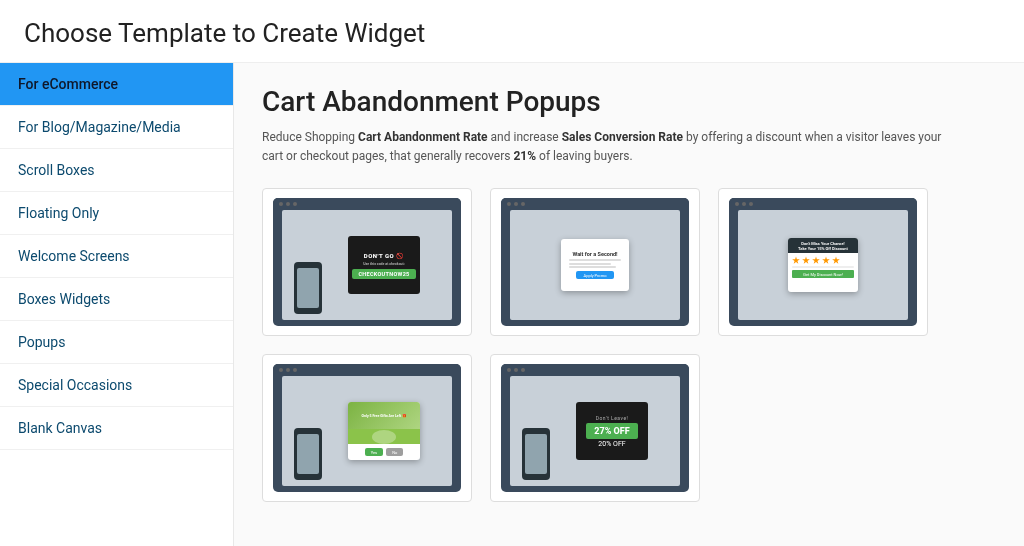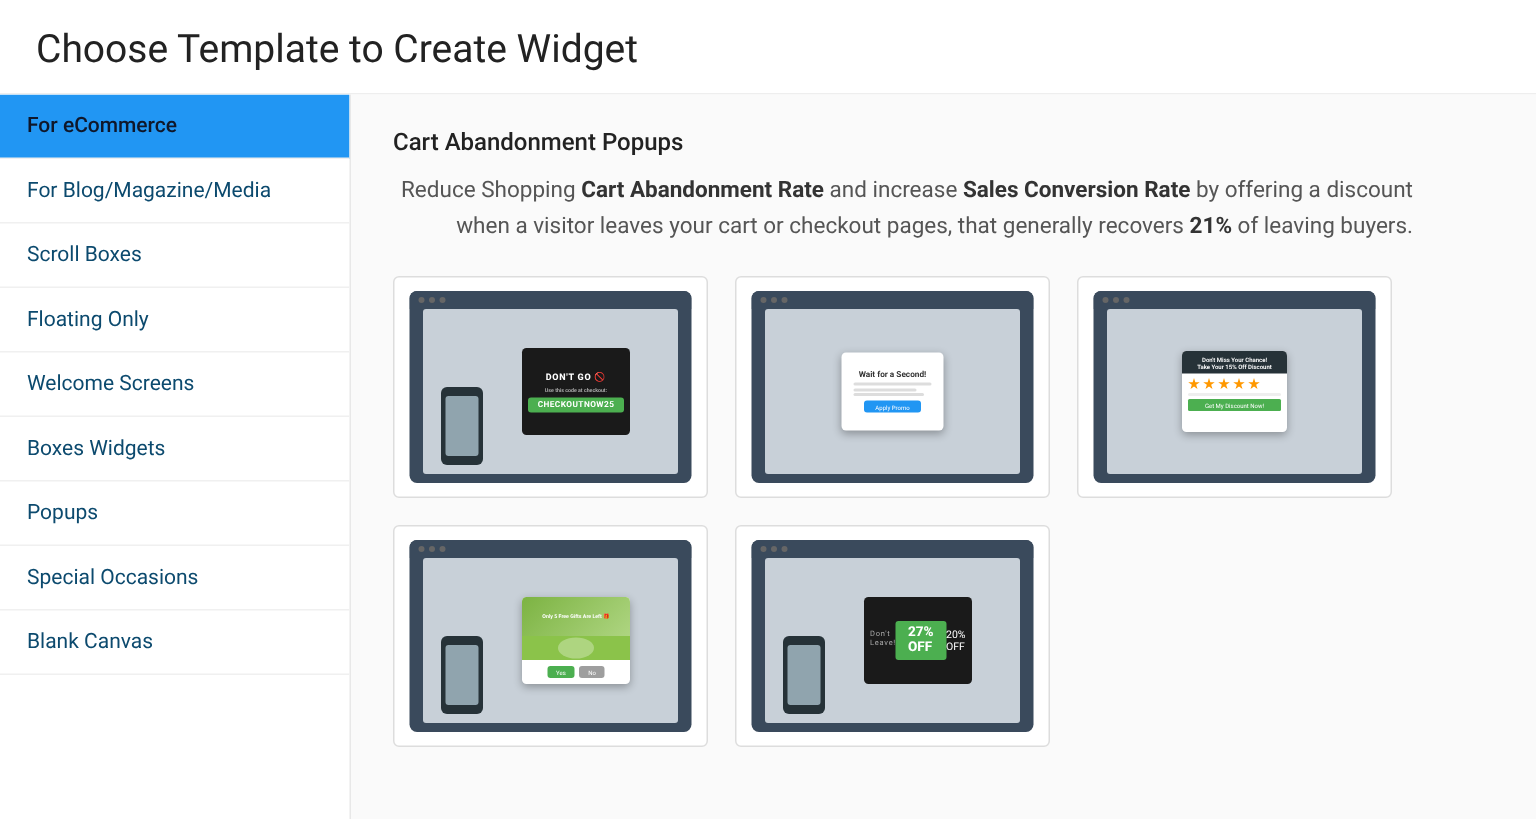--- a/index.html
+++ b/index.html
@@ -41,32 +41,31 @@
       color: #0f172a;
       font-weight: 500;
     }
     .content-area {
       flex: 1;
       padding: 22px 28px;
       overflow-y: auto;
       background: #fafafa;
     }
     .section-title {
-      font-size: 16px;
+      font-size: 28px;
       font-weight: 500;
       color: #222;
       margin-bottom: 10px;
     }
     .section-desc {
-      font-size: 15px;
+      font-size: 12px;
       color: #555;
       line-height: 1.6;
       margin-bottom: 22px;
       max-width: 680px;
-      text-align: right;
     }
     .section-desc strong {
       font-weight: 700;
       color: #333;
     }
     .templates-grid {
       display: flex;
       flex-wrap: wrap;
       gap: 18px;
     }
@@ -279,21 +278,21 @@
     .card4-btn.gray {
       background: #9e9e9e;
     }
     
     .card5-popup {
       width: 72px;
       height: 58px;
       background: #1a1a1a;
       border-radius: 3px;
       display: flex;
-      flex-direction: row;
+      flex-direction: column;
       align-items: center;
       justify-content: center;
       color: #fff;
       padding: 4px;
     }
     .card5-popup .dont-leave {
       font-size: 5px;
       letter-spacing: 0.5px;
       margin-bottom: 2px;
       color: #aaa;

